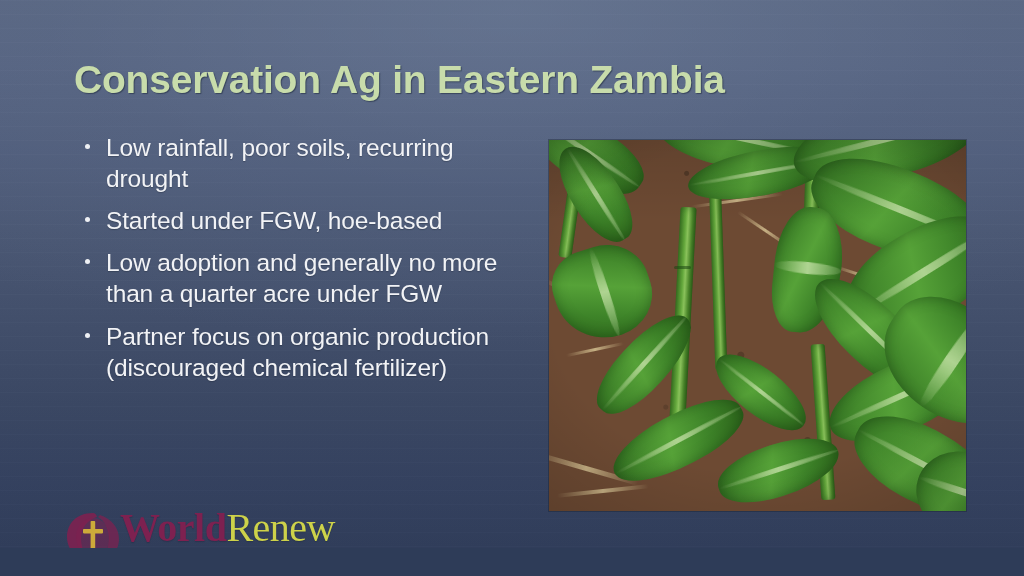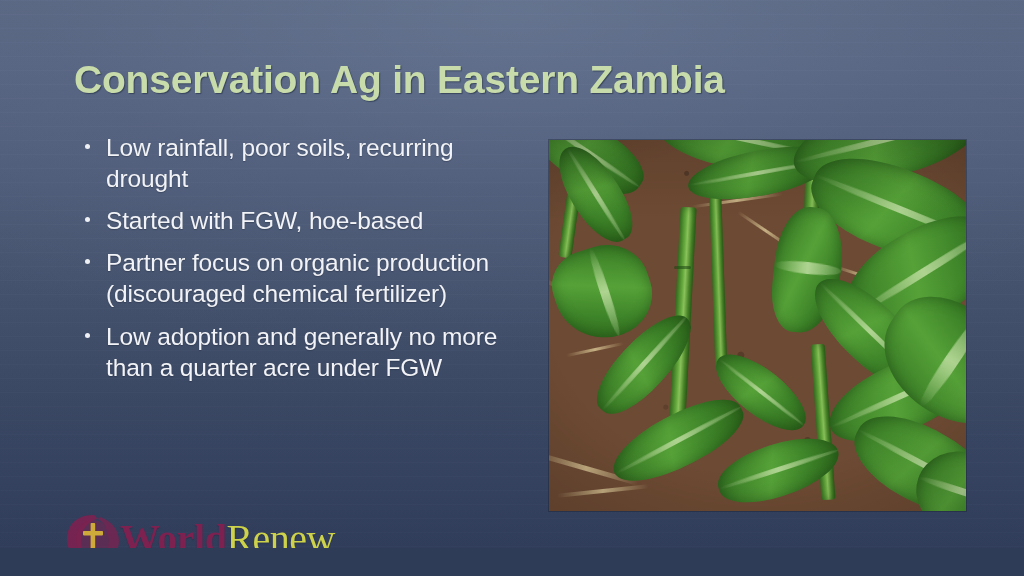--- a/index.html
+++ b/index.html
@@ -191,21 +191,20 @@
       linear-gradient(to bottom, rgba(0,0,0,0.10) 0%, rgba(0,0,0,0) 22%);
   }
 
   
   #logo {
     position: absolute;
     left: 62px;
     top: 508px;
     height: 62px;
     display: flex;
-    align-items: center;
     z-index: 4;
   }
 
   #logo-mark {
     position: relative;
     width: 62px;
     height: 58px;
     flex: 0 0 auto;
     margin-right: -4px;
   }
@@ -237,29 +236,29 @@
 
   <div id="title">Conservation Ag in Eastern Zambia</div>
 
   <ul id="bullets">
     <li class="bullet-item">
       <span class="dot"></span>
       <span>Low rainfall, poor soils, recurring drought</span>
     </li>
     <li class="bullet-item">
       <span class="dot"></span>
-      <span>Started with FGW, hoe-based</span>
+      <span>Started under FGW, hoe-based</span>
+    </li>
+    <li class="bullet-item">
+      <span class="dot"></span>
+      <span>Low adoption and generally no more than a quarter acre under FGW</span>
     </li>
     <li class="bullet-item">
       <span class="dot"></span>
       <span>Partner focus on organic production (discouraged chemical fertilizer)</span>
-    </li>
-    <li class="bullet-item">
-      <span class="dot"></span>
-      <span>Low adoption and generally no more than a quarter acre under FGW</span>
     </li>
   </ul>
 
   <div id="photo-frame" title="Young maize plants growing in reddish-brown soil with crop residue mulch, conservation agriculture field in Eastern Zambia">
 
     <div id="photo-canvas">
       <div id="soil-speckle"></div>
 
       <div class="straw" style="left:-2%; top:42%; width:18%; height:4px; transform:rotate(28deg);"></div>
       <div class="straw" style="left:4%; top:56%; width:14%; height:3px; transform:rotate(-12deg);"></div>

